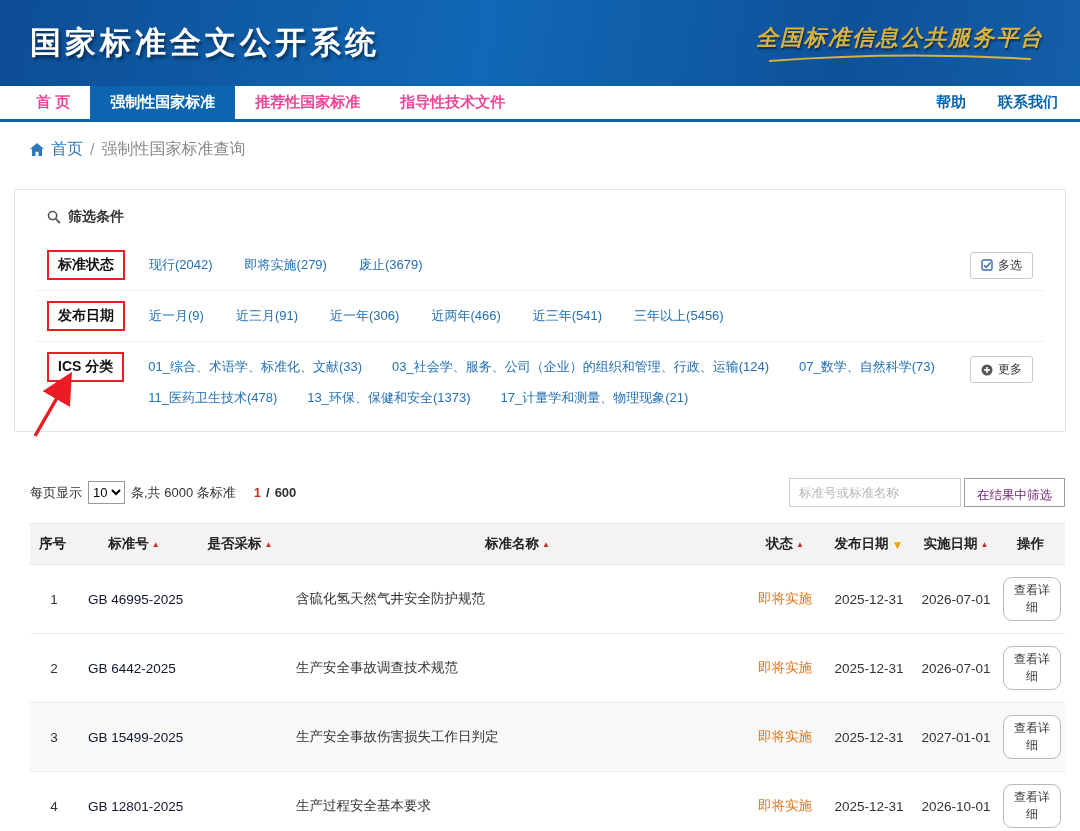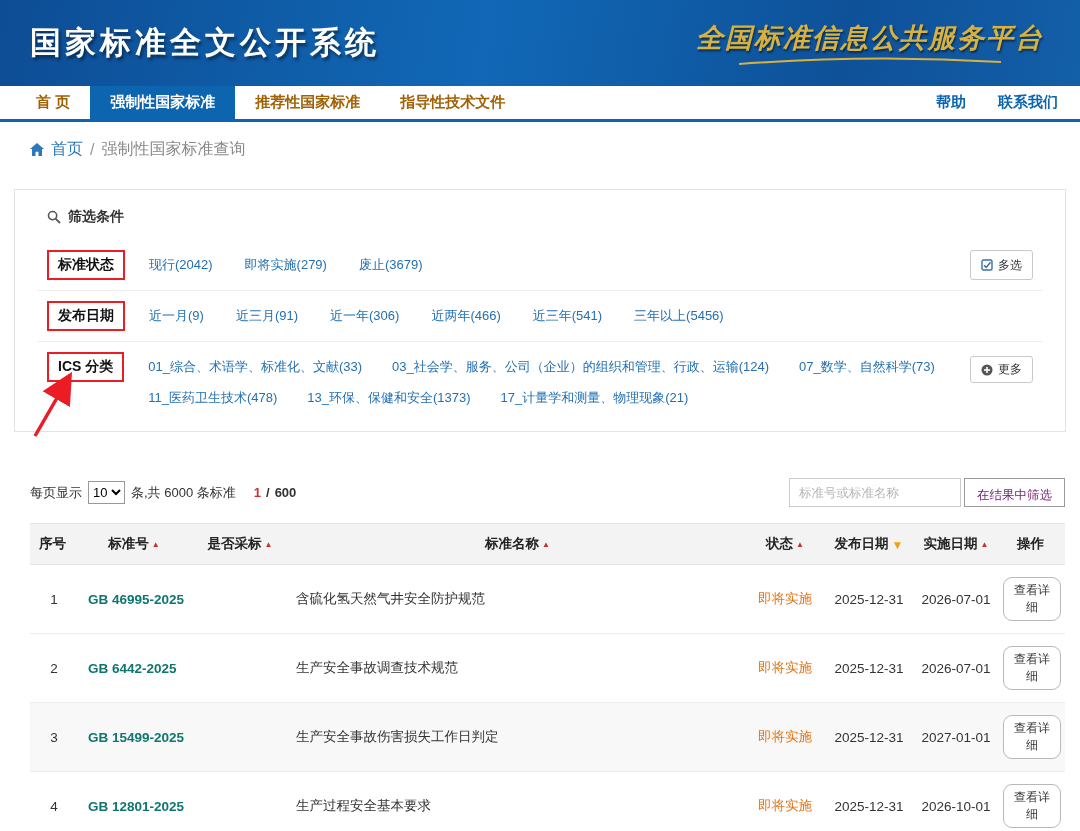--- a/index.html
+++ b/index.html
@@ -9,45 +9,45 @@
   button{font-family:inherit}
 
   
   .site-header{height:86px;display:flex;align-items:center;justify-content:space-between;
     padding:16px 30px;
     background:linear-gradient(100deg,#0d4d95 0%,#1168b6 45%,#0e5199 78%,#135fa8 100%)}
   .site-title{font-size:31px;color:#fff;letter-spacing:4px;font-weight:bold;
     text-shadow:2px 3px 3px rgba(0,0,0,.45)}
   .platform{display:flex;flex-direction:column;align-items:center;margin-right:6px}
   .platform-text{font-family:Liberation Mono, monospace;font-style:italic;
-    font-weight:bold;font-size:27px;color:#d8b13f;letter-spacing:2px;
+    font-weight:bold;font-size:22px;color:#d8b13f;letter-spacing:2px;
     text-shadow:1px 2px 2px rgba(0,0,0,.5)}
   .platform-underline{margin-top:1px}
 
   
   .main-nav{display:flex;align-items:stretch;height:36px;background:#fff;
     border-bottom:3px solid #0d65b0;padding-left:16px}
   .nav-item{display:flex;align-items:center;padding:0 20px;font-size:15px;
-    font-weight:bold;color:#a16207}
+    font-weight:bold;color:#ec4899}
   .nav-item.active{background:#0d65b0;color:#fff}
   .nav-right{margin-left:auto;display:flex;align-items:center;padding-right:6px}
   .nav-link{padding:0 16px;font-size:15px;font-weight:bold;color:#0d65b0}
 
   
   .breadcrumb{display:flex;align-items:center;gap:7px;padding:17px 30px 13px;
     font-size:16px;color:#888}
   .breadcrumb a{color:#2b78bb}
   .crumb-sep{color:#999}
 
   
   .filter-panel{position:relative;margin:16px 14px 0;border:1px solid #e3e3e3;
     background:#fff;padding:16px 22px 14px}
   .panel-title{display:flex;align-items:center;gap:7px;font-size:14px;font-weight:bold;
     color:#333;padding:2px 10px 14px}
-  .filter-row{display:flex;padding:10px 10px}
+  .filter-row{display:flex;align-items:center;padding:10px 10px}
   .filter-row.bordered{border-bottom:1px solid #efefef}
   .filter-row.ics{align-items:flex-start}
   .filter-label{flex-shrink:0;border:2px solid #ec1c24;padding:4px 9px;font-size:14px;
     font-weight:bold;color:#111;margin-right:24px;background:#fff}
   .filter-options{display:flex;flex-wrap:wrap;column-gap:32px;row-gap:10px;
     font-size:13px;flex:1;align-items:center}
   .filter-options a,.ics-line a{color:#2470b3}
   .ics-options{flex:1;display:flex;flex-direction:column;gap:13px;font-size:13px;padding-top:6px}
   .ics-line{display:flex;column-gap:30px;flex-wrap:wrap}
   .mini-btn{margin-left:auto;flex-shrink:0;display:inline-flex;align-items:center;gap:5px;
@@ -69,21 +69,21 @@
     padding:8px 12px;font-size:12.5px;color:#701a75;cursor:pointer}
 
   
   .results-table{width:calc(100% - 45px);margin:16px 15px 0 30px;border-collapse:collapse;
     table-layout:fixed;font-size:13.5px}
   .results-table th{background:#f3f3f3;border-top:1px solid #e6e6e6;border-bottom:1px solid #e6e6e6;
     padding:11px 4px;font-weight:bold;color:#222;text-align:center;cursor:default}
   .results-table td{border-bottom:1px solid #ededed;padding:12px 4px;text-align:center;color:#333}
   .results-table tbody tr:nth-child(2n+3){background:#f8f8f8}
   td.c-code{text-align:left;padding-left:10px}
-  td.c-code a{color:#0f766e;font-weight:bold}
+  td.c-code a{color:#0f172a;font-weight:normal}
   td.c-name{text-align:left;padding-left:6px}
   td.c-status{color:#e2761b}
   .detail-btn{border:1px solid #b9b9b9;background:#fff;border-radius:9px;padding:4px 9px;
     font-size:12px;color:#333;cursor:pointer}
   .caret{color:#c9302c;font-size:8px;margin-left:3px;vertical-align:1px}
   th.sorted .caret{color:#eda50a;font-size:12px;vertical-align:-1px}
 </style>
 </head>
 <body>
 

